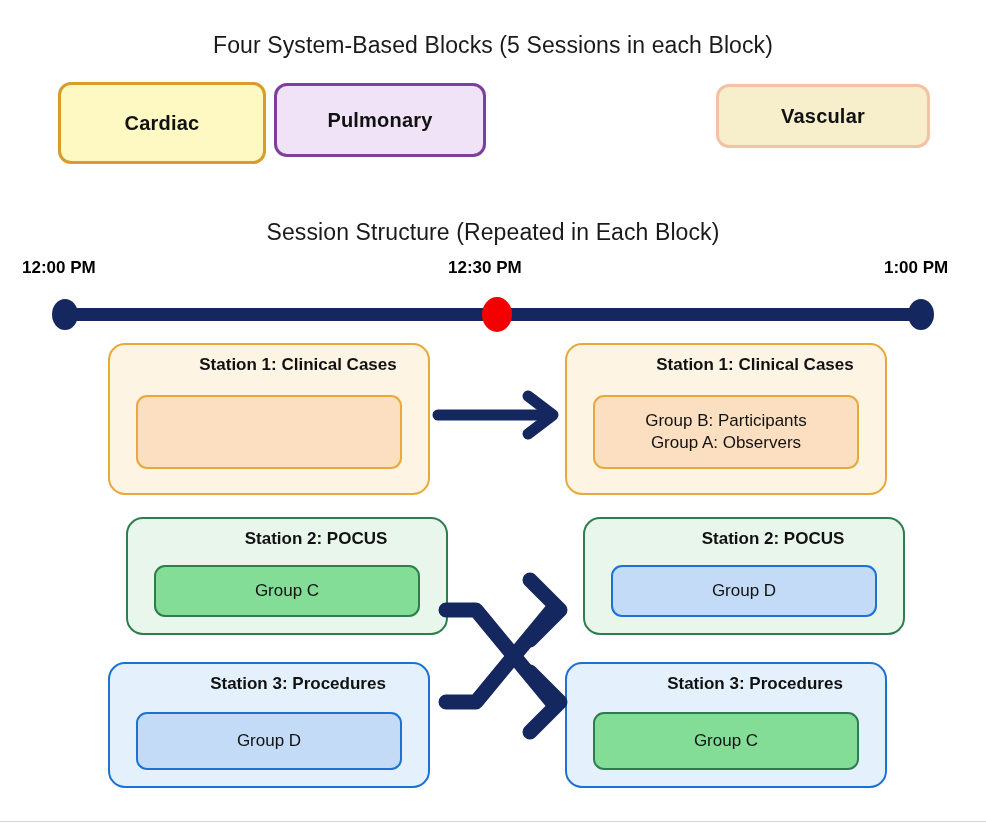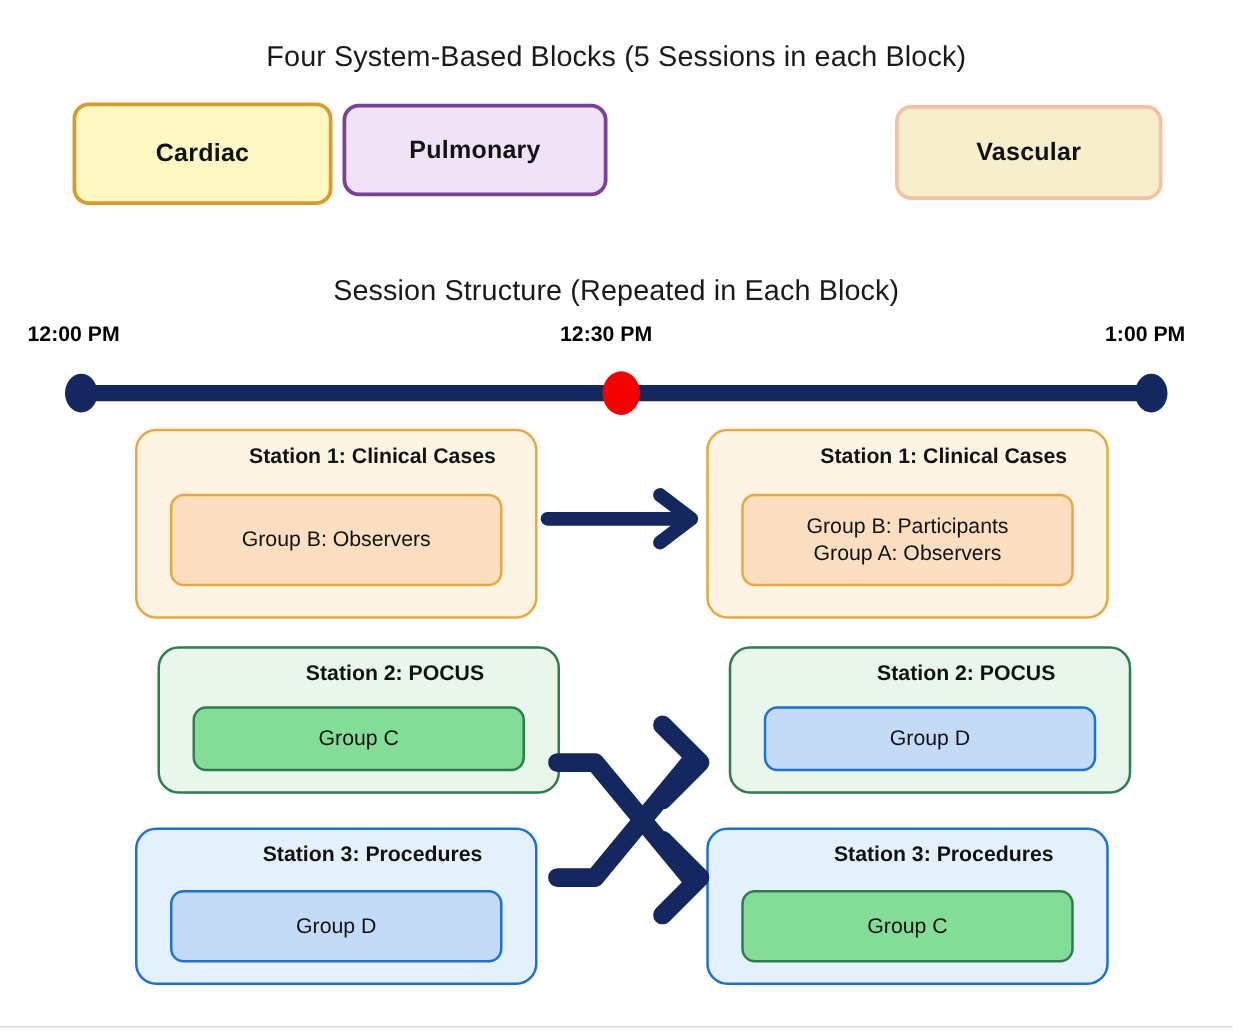--- a/index.html
+++ b/index.html
@@ -51,21 +51,21 @@
     align-items: center;
     justify-content: center;
     font-size: 20px;
     font-weight: bold;
     color: #111111;
     letter-spacing: 0.2px;
   }
   .block-chip.b0 { left: 2px;   top: 2px;  width: 208px; height: 82px; }
   .block-chip.b1 { left: 218px; top: 3px;  width: 212px; height: 74px; }
   .block-chip.b2 { left: 440px; top: 1px;  width: 208px; height: 76px; }
-  .block-chip.b3 { left: 660px; top: 4px;  width: 214px; height: 76px; }
+  .block-chip.b3 { left: 660px; top: 4px;  width: 214px; height: 64px; }
 
   
   .timeline {
     position: absolute;
     left: 0;
     top: 258px;
     width: 986px;
     height: 70px;
   }
   .tl-label {
@@ -205,21 +205,20 @@
     <div class="tl-label end">1:00 PM</div>
     <div class="tl-bar" style="background: rgb(20, 39, 94);"></div>
     <div class="tl-dot navy left" style="background: rgb(20, 39, 94);"></div>
     <div class="tl-dot red" style="background: rgb(245, 0, 0);"></div>
     <div class="tl-dot navy right" style="background: rgb(20, 39, 94);"></div>
   </div>
 
   <div class="station-card col-left row1" id="card-l0" style="background: rgb(253, 244, 227); border: 2px solid rgb(232, 169, 60);">
     <div class="station-title">Station 1: Clinical Cases</div>
     <div class="group-box" id="gb-l0" style="background: rgb(251, 223, 192); border: 2px solid rgb(232, 169, 60);">
-      <span>Group B: Observers</span>
     </div>
   </div>
 
   <div class="station-card col-right row1" id="card-r0" style="background: rgb(253, 244, 227); border: 2px solid rgb(232, 169, 60);">
     <div class="station-title">Station 1: Clinical Cases</div>
     <div class="group-box" id="gb-r0" style="background: rgb(251, 223, 192); border: 2px solid rgb(232, 169, 60);">
       <span>Group B: Participants</span>
       <span>Group A: Observers</span>
     </div>
   </div>

